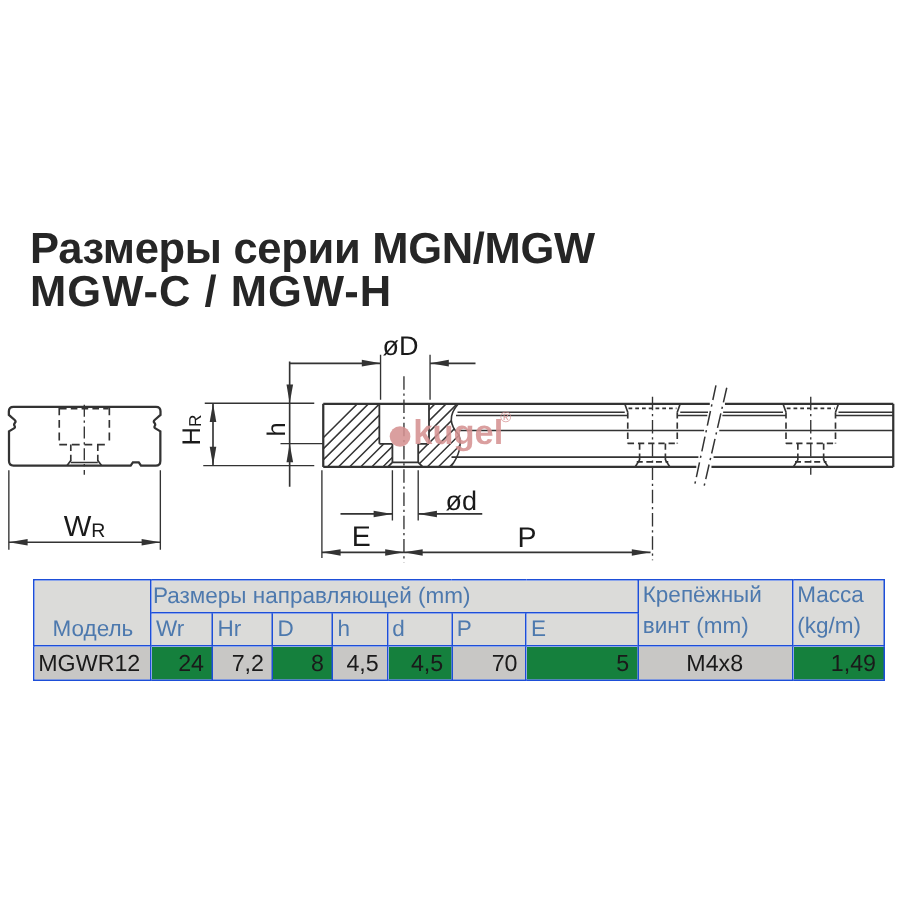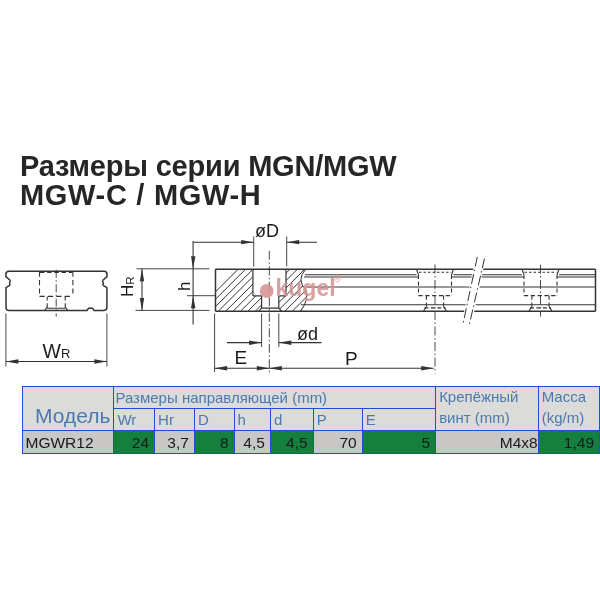--- a/index.html
+++ b/index.html
@@ -164,42 +164,42 @@
     <col style="width:36.5px">
       <col style="width:43px">
       <col style="width:49.5px">
       <col style="width:74.5px">
     <col style="width:103px">
       <col style="width:61.5px">
   </colgroup>
   <tbody>
 
   <tr style="height:21.5px">
-    <td class="hdr" rowspan="2" style="vertical-align:bottom;font-size:21px;padding-bottom:2px;padding-left:12px">Модель</td>
+    <td class="hdr" rowspan="2" style="vertical-align:bottom;font-size:15px;padding-bottom:2px;padding-left:12px">Модель</td>
     <td class="hdr" colspan="7" style="padding-left:1px">Размеры направляющей (mm)</td>
     <td class="hdr" rowspan="2" style="vertical-align:top;line-height:20.5px;padding-top:0px">Крепёжный<br>винт (mm)</td>
     <td class="hdr" rowspan="2" style="vertical-align:top;line-height:20.5px;padding-top:0px">Масса<br>(kg/m)</td>
   </tr>
 
   <tr style="height:22px">
     <td class="hdr">Wr</td>
         <td class="hdr">Hr</td>
         <td class="hdr">D</td>
         <td class="hdr">h</td>
     <td class="hdr">d</td>
         <td class="hdr">P</td>
         <td class="hdr">E</td>
   </tr>
 
   <tr style="height:23px">
     <td class="dk" style="font-size:15.5px;padding-left:2.5px;padding-top:2.5px;line-height:15px">MGWR12</td>
     <td class="lt num">24</td>
-    <td class="dk num">3,7</td>
+    <td class="dk num">7,2</td>
     <td class="lt num">8</td>
     <td class="dk num">4,5</td>
     <td class="lt num">4,5</td>
     <td class="dk num">70</td>
     <td class="lt num">5</td>
-    <td class="dk num" style="padding:2.5px 0 0 0;line-height:15px">M4x8</td>
+    <td class="dk num" style="text-align:center;padding:2.5px 0 0 0;line-height:15px">M4x8</td>
     <td class="lt num">1,49</td>
   </tr>
   </tbody>
 </table>
 
 </body></html>

